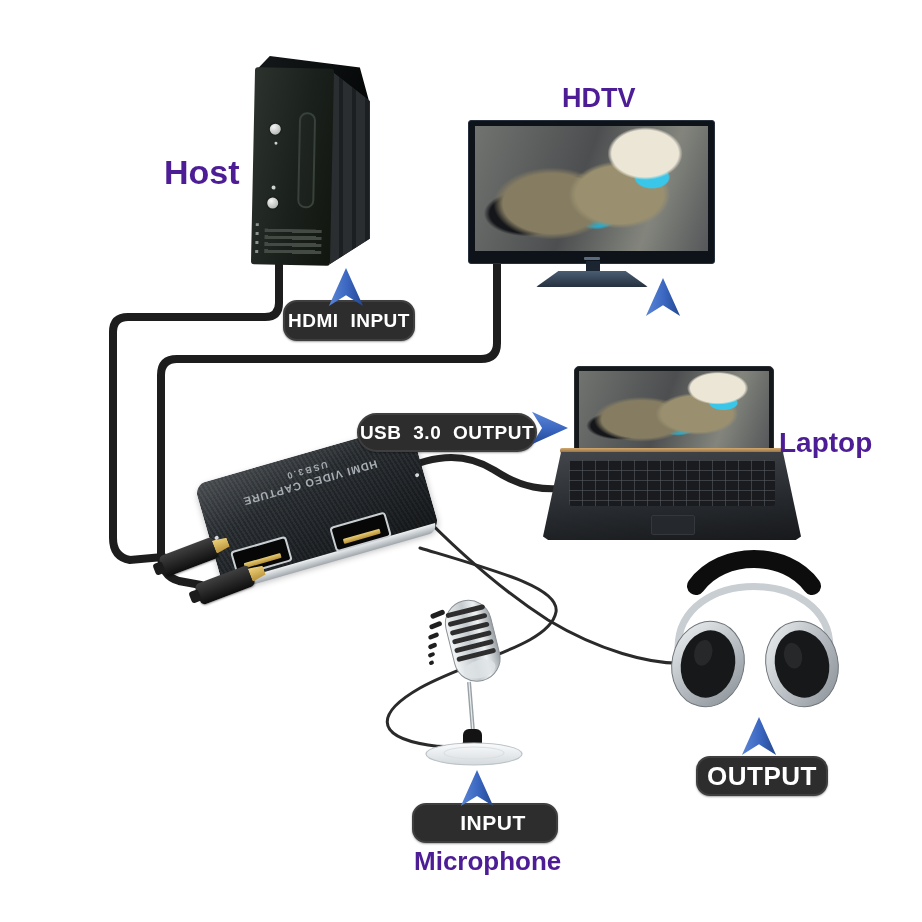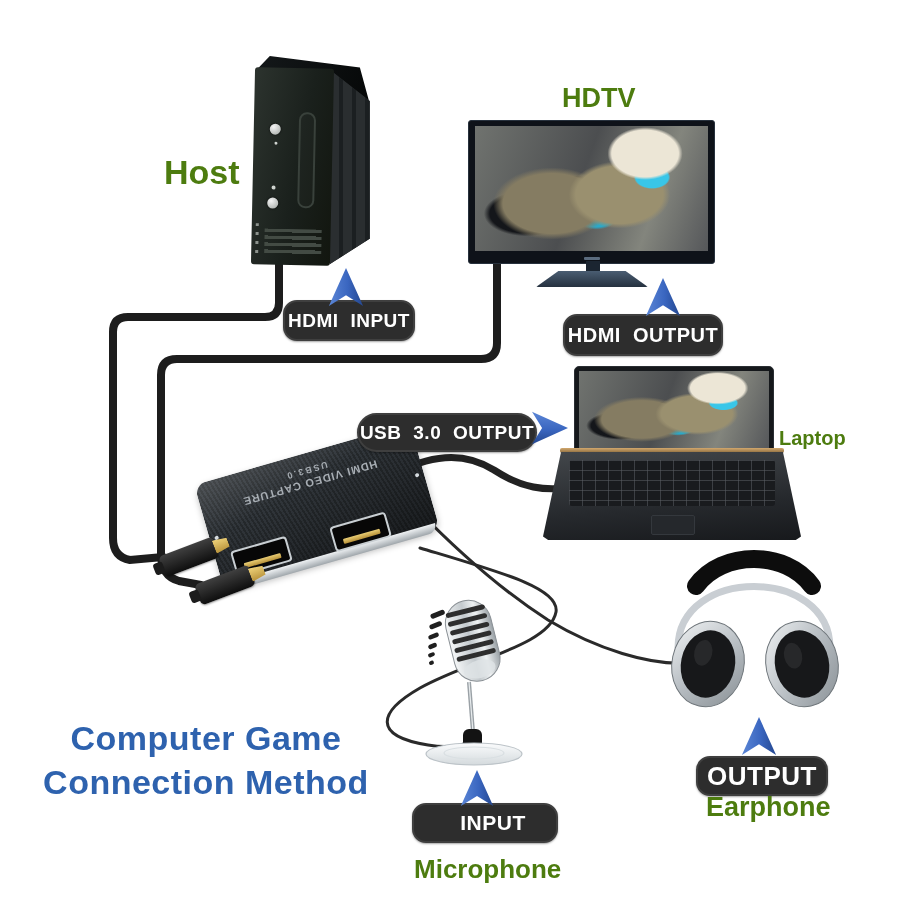--- a/index.html
+++ b/index.html
@@ -12,21 +12,21 @@
   .pill{
     position:absolute;background:#2d2d2d;color:#fff;
     border:2px solid #3f3f3f;border-radius:14px;
     display:flex;align-items:center;justify-content:center;
     font-weight:bold;letter-spacing:.5px;word-spacing:6px;
     box-shadow:0 1px 2px rgba(0,0,0,.35);z-index:6;white-space:nowrap;
   }
   .pill.round{border-radius:20px;}
 
   
-  .cap{position:absolute;color:#4d7c0f;font-weight:bold;z-index:6;white-space:nowrap;}
+  .cap{position:absolute;color:#4c1d95;font-weight:bold;z-index:6;white-space:nowrap;}
   .title{position:absolute;left:36px;top:716px;width:340px;text-align:center;z-index:6;}
   .title div{color:#2e62ae;font-weight:bold;font-size:34px;line-height:44px;letter-spacing:.5px;}
 
   
   .arrow{position:absolute;z-index:7;}
 
   
   .pc-front{
     position:absolute;left:253px;top:68px;width:79px;height:197px;z-index:3;
     background:linear-gradient(100deg,#2c332e,#1a201c 55%,#12160f);
@@ -254,29 +254,23 @@
     <polygon points="50,0 95,100 50,72 5,100" fill="url(#arrowGrad)" transform="rotate(90 50 50)"></polygon>
   </svg>
   <svg class="arrow" style="left:459px;top:770px;" width="36" height="36" viewBox="0 0 100 100">
     <polygon points="50,0 95,100 50,72 5,100" fill="url(#arrowGrad)"></polygon>
   </svg>
   <svg class="arrow" style="left:740px;top:716px;" width="38" height="40" viewBox="0 0 100 100">
     <polygon points="50,0 95,100 50,72 5,100" fill="url(#arrowGrad)"></polygon>
   </svg>
 
   <div class="pill" style="left:283px;top:300px;width:128px;height:37px;font-size:19px;">HDMI INPUT</div>
-  <div class="pill" style="left:563px;top:314px;width:156px;height:38px;font-size:20px;">HDMI OUTPUT</div>
   <div class="pill round" style="left:357px;top:413px;width:176px;height:35px;font-size:19px;">USB 3.0 OUTPUT</div>
   <div class="pill" style="left:412px;top:803px;width:126px;height:36px;font-size:21px;padding-left:16px;">INPUT</div>
   <div class="pill" style="left:696px;top:756px;width:128px;height:36px;font-size:26px;">OUTPUT</div>
 
   <div class="cap" style="left:164px;top:153px;font-size:34px;">Host</div>
   <div class="cap" style="left:562px;top:83px;font-size:27px;">HDTV</div>
-  <div class="cap" style="left:779px;top:427px;font-size:20px;">Laptop</div>
-  <div class="cap" style="left:414px;top:846px;font-size:26px;margin-top:8px;">Microphone</div>
-  <div class="cap" style="left:706px;top:792px;font-size:27px;">Earphone</div>
-
-  <div class="title">
-    <div>Computer Game</div>
-    <div>Connection Method</div>
-  </div>
+  <div class="cap" style="left:779px;top:427px;font-size:28px;">Laptop</div>
+  <div class="cap" style="left:414px;top:846px;font-size:26px;">Microphone</div>
+
 
 </div>
 
 </body></html>

